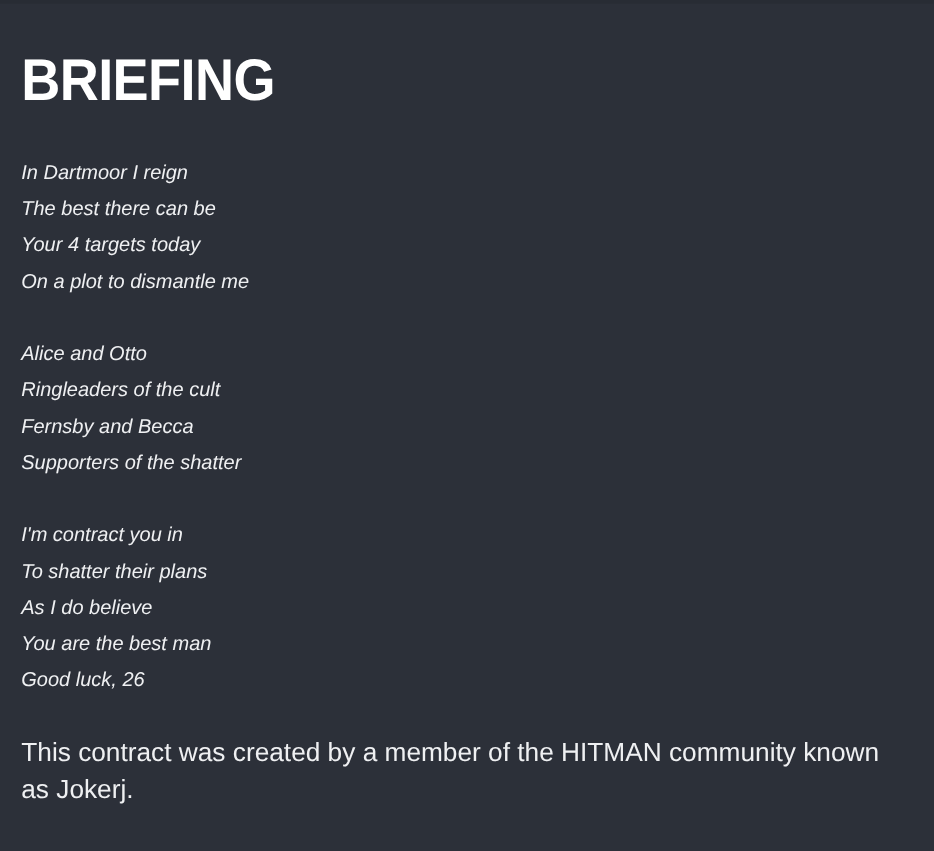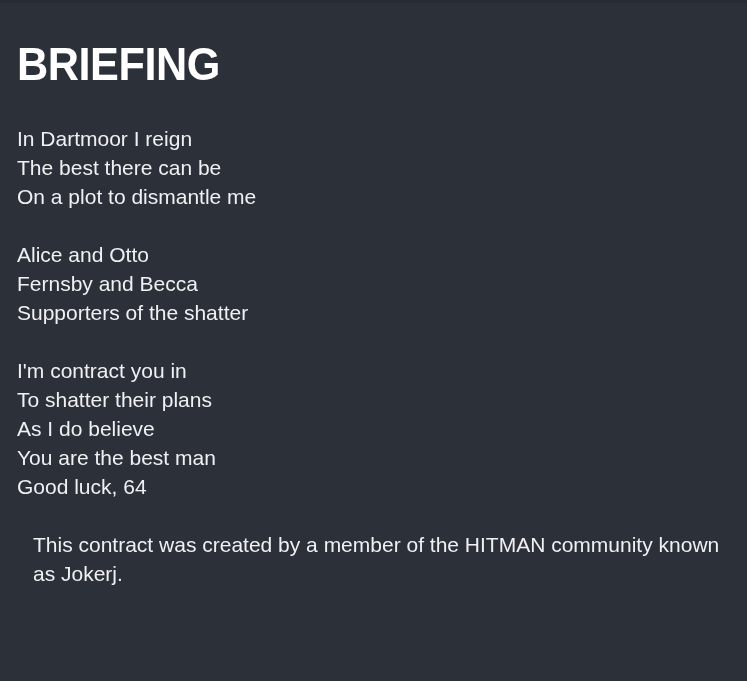--- a/index.html
+++ b/index.html
@@ -59,29 +59,30 @@
     width: 700px;
   }
 
   .stanza {
     margin: 0 0 29px 0;
     padding: 0;
     list-style: none;
   }
 
   .poem-line {
-    font-size: 21px;
+    font-size: 16px;
     line-height: 29px;
     color: #eff0f2;
     font-weight: 400;
     white-space: nowrap;
+    font-style: italic;
   }
 
   .attribution {
-    margin: 16px;
+    margin: 0;
     font-size: 21px;
     line-height: 29px;
     color: #eff0f2;
     font-weight: 400;
     width: 700px;
   }
 </style>
 </head>
 <body>
 
@@ -89,33 +90,35 @@
 
 <div class="briefing-panel">
 
   <h1 class="briefing-title">BRIEFING</h1>
 
   <div class="briefing-body">
 
     <div class="stanza">
       <div class="poem-line">In Dartmoor I reign</div>
       <div class="poem-line">The best there can be</div>
+      <div class="poem-line">Your 4 targets today</div>
       <div class="poem-line">On a plot to dismantle me</div>
     </div>
 
     <div class="stanza">
       <div class="poem-line">Alice and Otto</div>
+      <div class="poem-line">Ringleaders of the cult</div>
       <div class="poem-line">Fernsby and Becca</div>
       <div class="poem-line">Supporters of the shatter</div>
     </div>
 
     <div class="stanza">
       <div class="poem-line">I'm contract you in</div>
       <div class="poem-line">To shatter their plans</div>
       <div class="poem-line">As I do believe</div>
       <div class="poem-line">You are the best man</div>
-      <div class="poem-line">Good luck, 64</div>
+      <div class="poem-line">Good luck, 26</div>
     </div>
 
     <p class="attribution">This contract was created by a member of the HITMAN community known as Jokerj.</p>
 
   </div>
 </div>
 
 </body></html>

